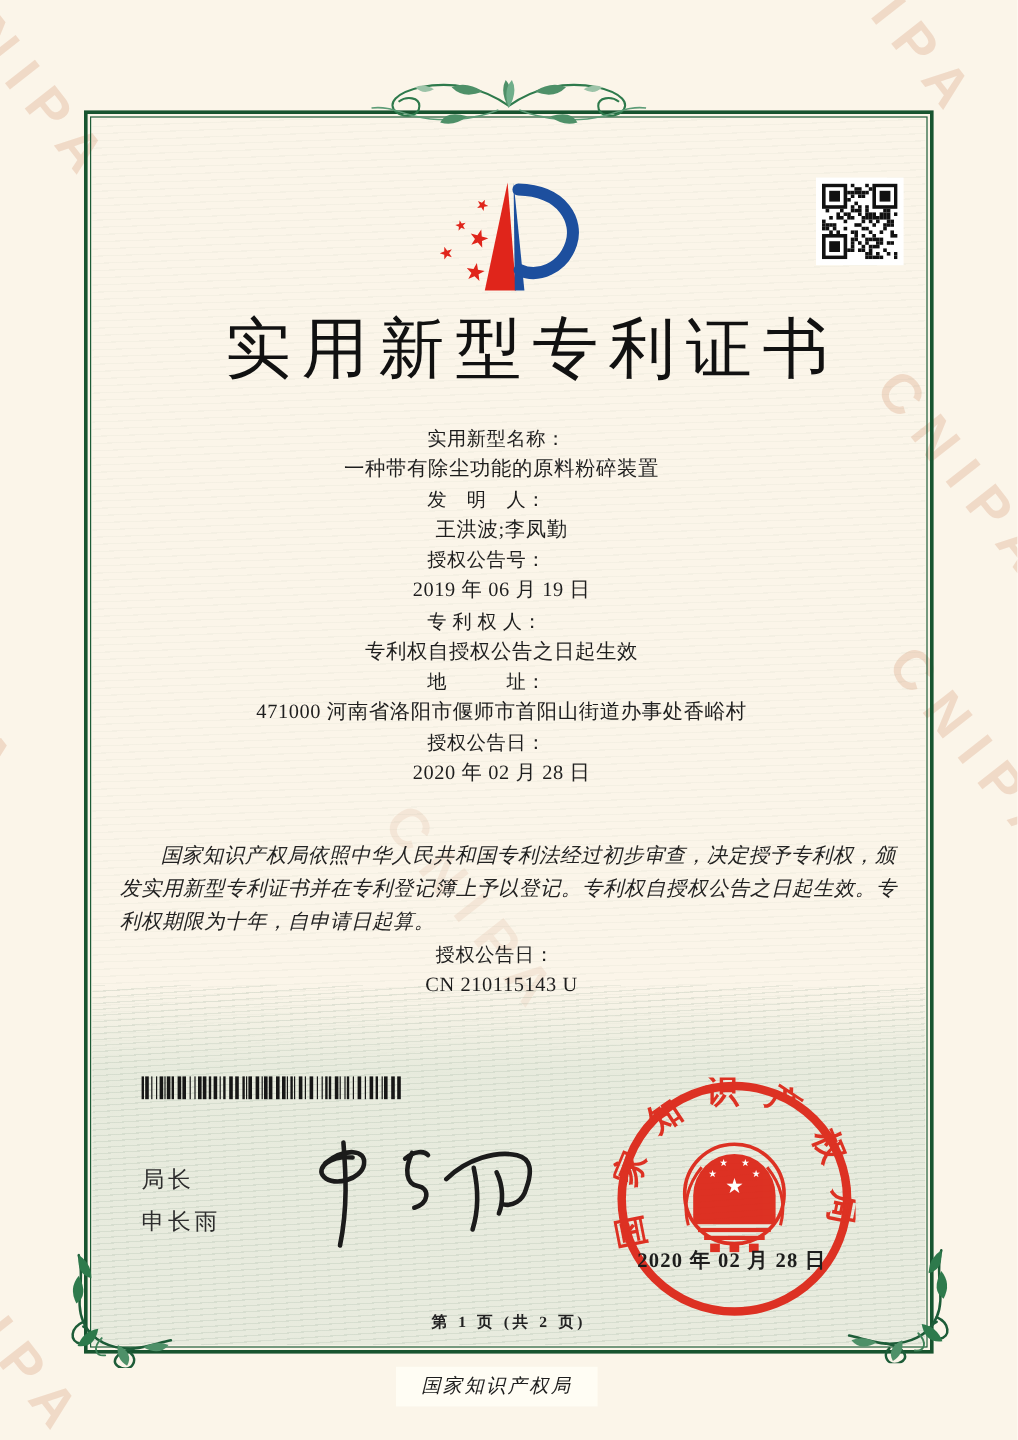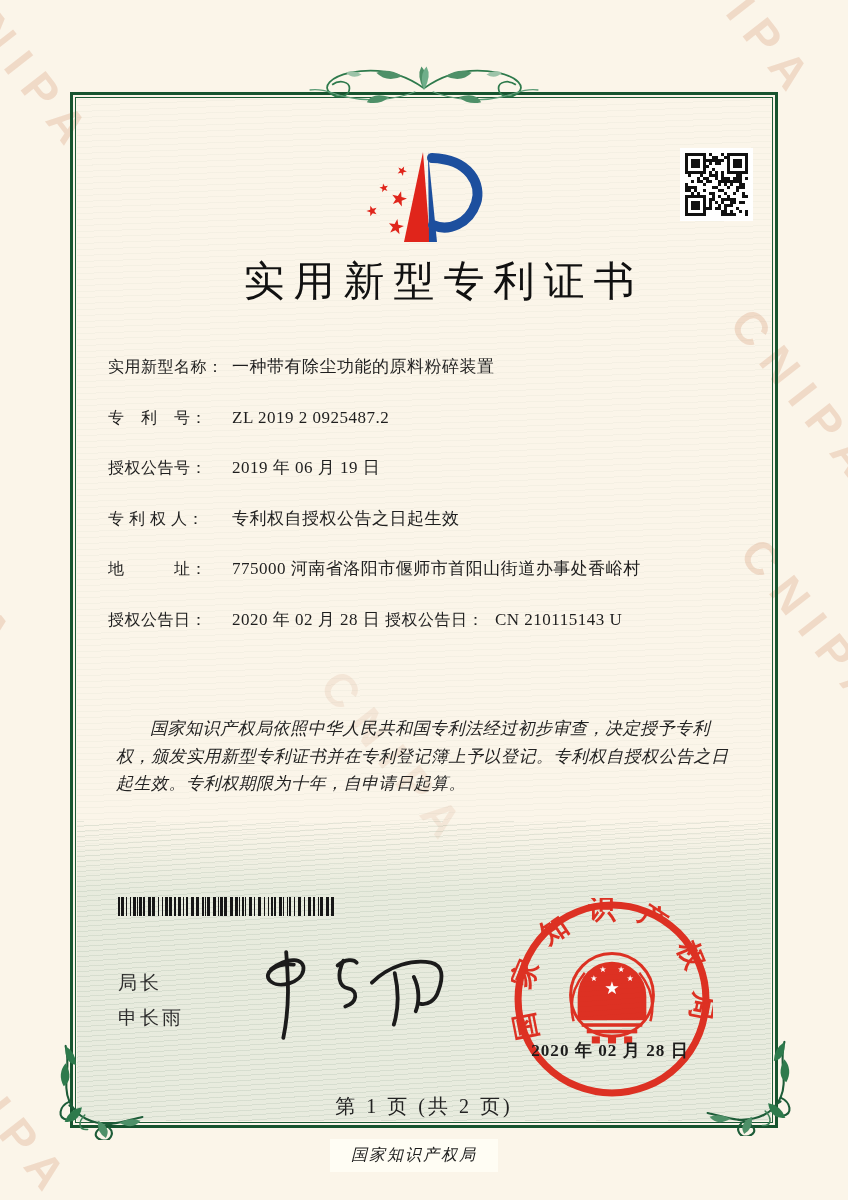--- a/index.html
+++ b/index.html
@@ -22,38 +22,38 @@
         background:repeating-linear-gradient(178deg, rgba(120,145,120,0.05) 0 1px, rgba(255,255,255,0) 1px 6px);}
   
   .ornament-top{position:absolute;left:294px;top:62px;z-index:3;}
   .ornament-bl{position:absolute;left:56px;top:1044px;z-index:3;}
   .ornament-br{position:absolute;left:698px;top:1040px;z-index:3;transform:scaleX(-1);}
   
   .content{position:absolute;inset:0;z-index:4;}
   .cert-no{position:absolute;left:108px;top:147px;font-size:17px;letter-spacing:2px;}
   .logo{position:absolute;left:348px;top:145px;}
   .qr{position:absolute;left:680px;top:148px;background:#ffffff;padding:5px;line-height:0;}
-  .title{position:absolute;left:0;right:0;top:254px;text-align:center;font-size:41px;
+  .title{position:absolute;left:0;right:0;top:254px;text-align:center;font-size:55px;
          letter-spacing:9px;font-weight:400;color:#111;padding-left:39px;}
   .fields{position:absolute;left:108px;top:355px;width:620px;font-size:17px;}
-  .frow{height:50.5px;display:flex;align-items:flex-start;line-height:24px;}
+  .frow{height:50.5px;display:flex;align-items:center;line-height:24px;flex-direction:column;}
   .flabel{display:inline-block;width:124px;font-size:16px;letter-spacing:0.5px;flex:0 0 auto;}
   .fvalue{letter-spacing:0.5px;}
   .fvalue.fixed{flex:0 0 153px;}
   .paras{position:absolute;left:100px;top:699px;width:650px;font-size:17px;line-height:27.5px;
          font-style:italic;letter-spacing:0.5px;color:#222;}
-  .paras p{margin:16px;text-indent:2em;}
+  .paras p{margin:0;text-indent:2em;}
   .barcode{position:absolute;left:118px;top:897px;width:220px;height:19px;display:flex;align-items:stretch;}
   .officer-title{position:absolute;left:118px;top:970px;font-family:"Liberation Sans","DejaVu Sans",sans-serif;
          font-size:19px;letter-spacing:3px;color:#2d2d2d;}
   .officer-name{position:absolute;left:118px;top:1005px;font-family:"Liberation Sans","DejaVu Sans",sans-serif;
          font-size:19px;letter-spacing:3px;color:#2d2d2d;}
   .signature{position:absolute;left:250px;top:944px;z-index:5;}
   .seal{position:absolute;left:511px;top:898px;width:202px;height:202px;z-index:5;opacity:0.96;}
-  .page-info{position:absolute;left:0;right:0;top:1093px;text-align:center;font-size:20px;letter-spacing:3px;color:#222;}
+  .page-info{position:absolute;left:0;right:0;top:1093px;text-align:center;font-size:13px;letter-spacing:3px;color:#222;font-weight:bold;}
   .note{position:absolute;left:330px;top:1139px;width:168px;height:33px;background:#fffdf4;
         display:flex;align-items:center;justify-content:center;font-size:16px;font-style:italic;
         letter-spacing:2px;color:#1c1c1c;z-index:4;}
 </style>
 </head>
 <body>
 
 <div class="page">
 
   <div class="wm" style="left:-22px;top:-34px;">CNIPA</div>
@@ -283,34 +283,34 @@
         </svg></div>
 
     <div class="title">实用新型专利证书</div>
 
     <div class="fields">
       <div class="frow">
         <span class="flabel">实用新型名称：</span>
         <span class="fvalue">一种带有除尘功能的原料粉碎装置</span>
       </div>
       <div class="frow">
-        <span class="flabel">专　利　号：</span>
-        <span class="fvalue">ZL 2019 2 0925487.2</span>
+        <span class="flabel">发　明　人：</span>
+        <span class="fvalue">王洪波;李凤勤</span>
       </div>
       <div class="frow">
         <span class="flabel">授权公告号：</span>
         <span class="fvalue">2019 年 06 月 19 日</span>
       </div>
       <div class="frow">
         <span class="flabel">专 利 权 人：</span>
         <span class="fvalue">专利权自授权公告之日起生效</span>
       </div>
       <div class="frow">
         <span class="flabel">地　　　址：</span>
-        <span class="fvalue">775000 河南省洛阳市偃师市首阳山街道办事处香峪村</span>
+        <span class="fvalue">471000 河南省洛阳市偃师市首阳山街道办事处香峪村</span>
       </div>
       <div class="frow">
         <span class="flabel">授权公告日：</span>
         <span class="fvalue fixed">2020 年 02 月 28 日</span>
         <span class="flabel" style="width:110px;">授权公告日：</span>
         <span class="fvalue">CN 210115143 U</span>
       </div>
     </div>
 
     <div class="paras">

